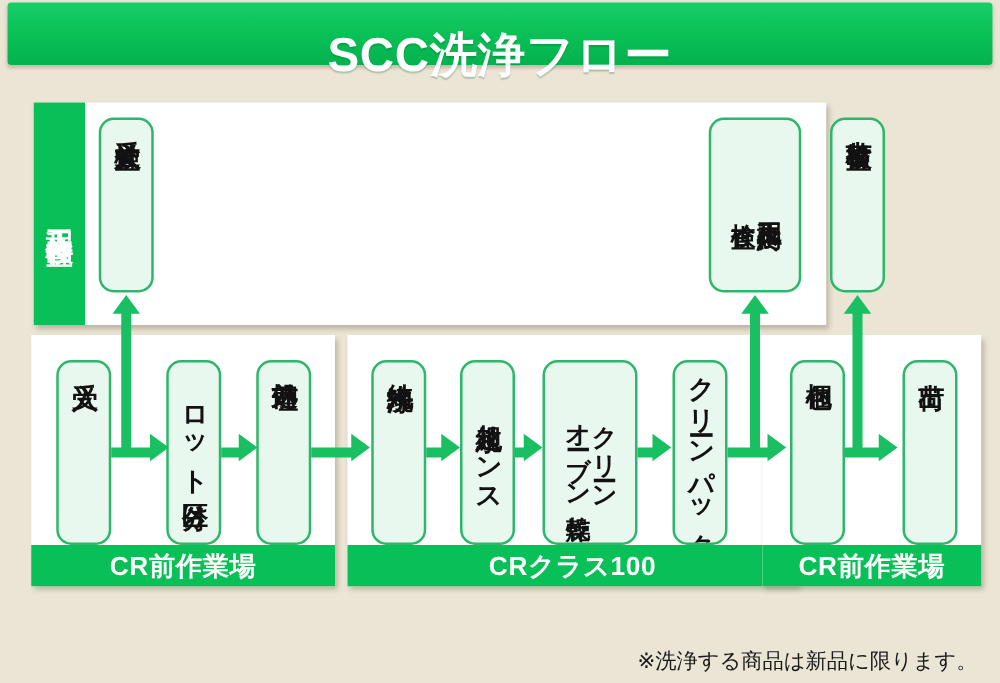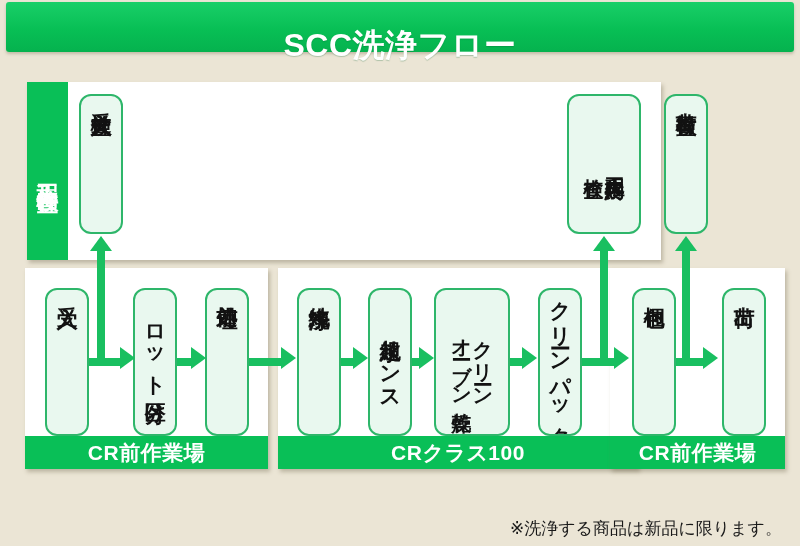--- a/index.html
+++ b/index.html
@@ -27,21 +27,21 @@
     width: 788px; height: 50px;
     background: linear-gradient(to bottom, #19cf68 0%, #08bf55 55%, #05b24e 100%);
     border-radius: 3px;
     box-shadow: 0 2px 3px rgba(120,110,85,.35);
     display: flex;
     align-items: center;
     justify-content: center;
   }
   .title-text {
     color: #ffffff;
-    font-size: 32px;
+    font-size: 38px;
     font-weight: bold;
     letter-spacing: .5px;
     line-height: 1;
     text-shadow: 0 1px 1px rgba(0,90,40,.25);
     white-space: nowrap;
     margin-top: 36px;
   }
 
   
   .inspection-panel {

